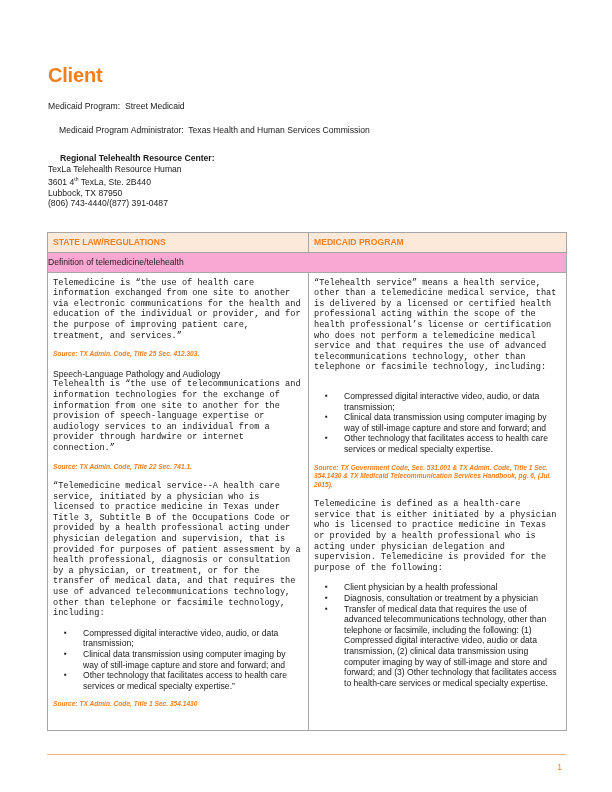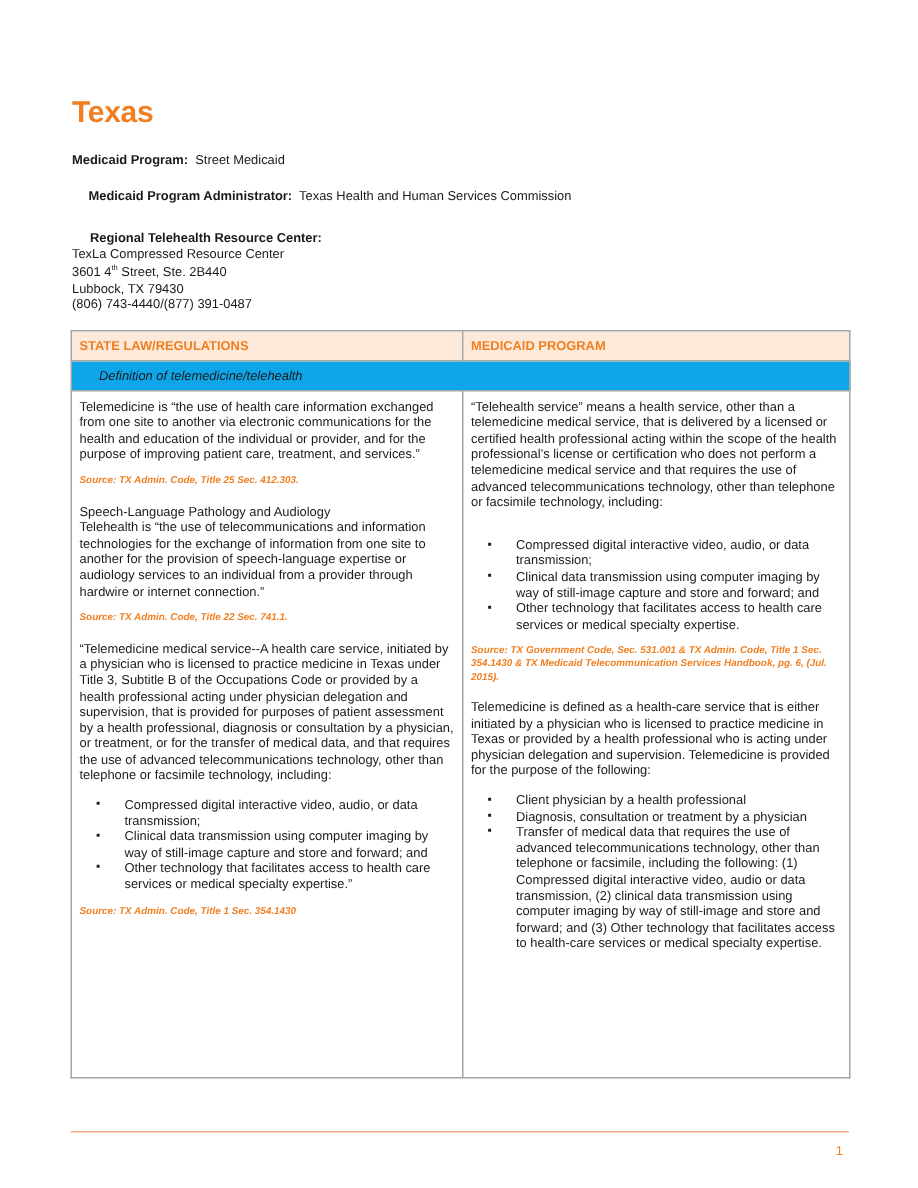--- a/index.html
+++ b/index.html
@@ -8,49 +8,48 @@
       font-family: "Liberation Sans", sans-serif; color: #1a1a1a;
     }
     .page-title {
       position: absolute; left: 48px; top: 64px;
       font-size: 20px; font-weight: bold; color: #f07f22; margin: 0;
       letter-spacing: -0.2px;
     }
     .info-line {
       position: absolute; left: 48px; font-size: 8.6px; color: #1a1a1a;
     }
-    .info-line .lbl { font-weight: bold; margin-top: 28px; }
+    .info-line .lbl { font-weight: normal; margin-top: 28px; }
     .rtrc {
       position: absolute; left: 48px; top: 153px; font-size: 8.6px; line-height: 10.6px;
     }
     .rtrc .lbl { font-weight: bold; display: block; padding-left: 12px; }
     .rtrc sup { font-size: 5px; vertical-align: 4px; }
 
     table.law {
-      position: absolute; left: 47px; top: 220px; width: 519px;
+      position: absolute; left: 47px; top: 232px; width: 519px;
       border-collapse: collapse; table-layout: fixed;
       font-size: 8.6px; line-height: 10.6px;
     }
     table.law td, table.law th {
       border: 1px solid #a6a6a6; vertical-align: top; text-align: left;
     }
     table.law th {
       background: #fde9d9; color: #f07f22; font-weight: bold;
       padding: 4px 5px 3px 5px; height: 12px; font-size: 8.6px;
     }
     table.law td.section {
-      background: #0ea5e9; color: #1a1a1a; padding: 4px 5px 4px 18px;
+      background: #f9a8d4; color: #1a1a1a; padding: 4px 5px 4px 0;
       font-weight: normal;
-      font-style: italic;
     }
     table.law td.body-cell { padding: 5px 5px 4px 5px; height: 448px; }
     .col-left { width: 261px; }
     .col-right { width: 258px; }
 
-    p.para { margin: 0 0 9px 0; }
+    p.para { margin: 0 0 9px 0; font-family: Liberation Mono, monospace; }
     p.src {
       margin: 0 0 10px 0; color: #f07f22; font-style: italic; font-weight: bold;
       font-size: 6.6px; line-height: 8.6px;
     }
     .underline { }
     ul.bul {
       list-style: none; margin: 0 0 9px 0; padding: 0;
     }
     ul.bul li {
       position: relative; padding-left: 30px; margin: 0;
@@ -64,37 +63,37 @@
       position: absolute; left: 47px; top: 754px; width: 519px; height: 1px;
       background: #f4b183;
     }
     .page-num {
       position: absolute; right: 50px; top: 762px; font-size: 8.6px; color: #f07f22;
     }
   </style>
 </head>
 <body>
 
-<h1 class="page-title">Texas</h1>
+<h1 class="page-title">Client</h1>
 
 <div class="info-line" style="top:101px;">
   <span class="lbl">Medicaid Program:</span>&nbsp;
   <span>Street Medicaid</span>
 </div>
 
 <div class="info-line" style="top:125px;padding-left:11px;">
   <span class="lbl">Medicaid Program Administrator:</span>&nbsp;
   <span>Texas Health and Human Services Commission</span>
 </div>
 
 <div class="rtrc">
   <span class="lbl">Regional Telehealth Resource Center:</span>
-  <div>TexLa Compressed Resource Center</div>
-  <div><span>3601 4</span><sup>th</sup><span> Street, Ste. 2B440</span></div>
-  <div>Lubbock, TX 79430</div>
+  <div>TexLa Telehealth Resource Human</div>
+  <div><span>3601 4</span><sup>th</sup><span> TexLa, Ste. 2B440</span></div>
+  <div>Lubbock, TX 87950</div>
   <div>(806) 743-4440/(877) 391-0487</div>
 </div>
 
 <table class="law">
   <colgroup>
       <col class="col-left">
       <col class="col-right">
     </colgroup>
   <tbody>
       <tr>

